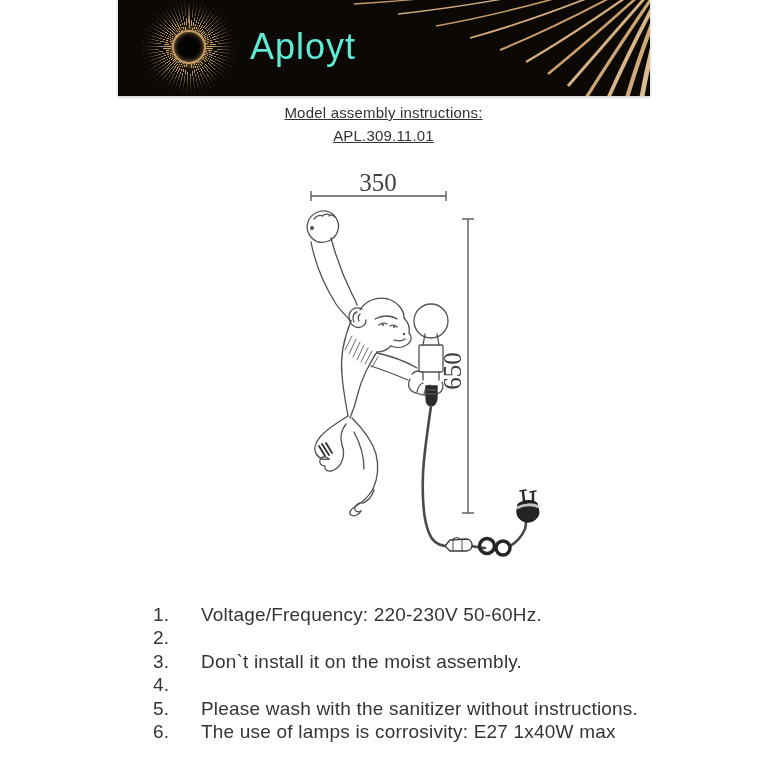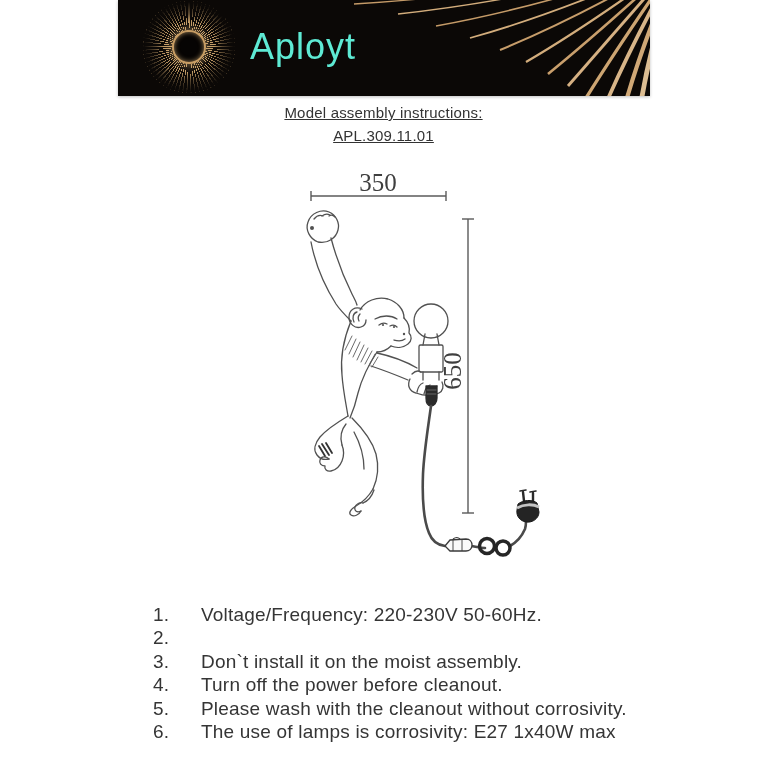--- a/index.html
+++ b/index.html
@@ -187,25 +187,24 @@
     </li>
     <li>
       <span class="num">2.</span>
     </li>
     <li>
       <span class="num">3.</span>
       <span class="txt">Don`t install it on the moist assembly.</span>
     </li>
     <li>
       <span class="num">4.</span>
-      <span class="txt">Turn off the power before cleanout.</span>
     </li>
     <li>
       <span class="num">5.</span>
-      <span class="txt">Please wash with the cleanout without corrosivity.</span>
+      <span class="txt">Please wash with the sanitizer without instructions.</span>
     </li>
     <li>
       <span class="num">6.</span>
       <span class="txt">The use of lamps is corrosivity: E27 1x40W max</span>
     </li>
   </ol>
 
 </div>
 
 </body></html>

